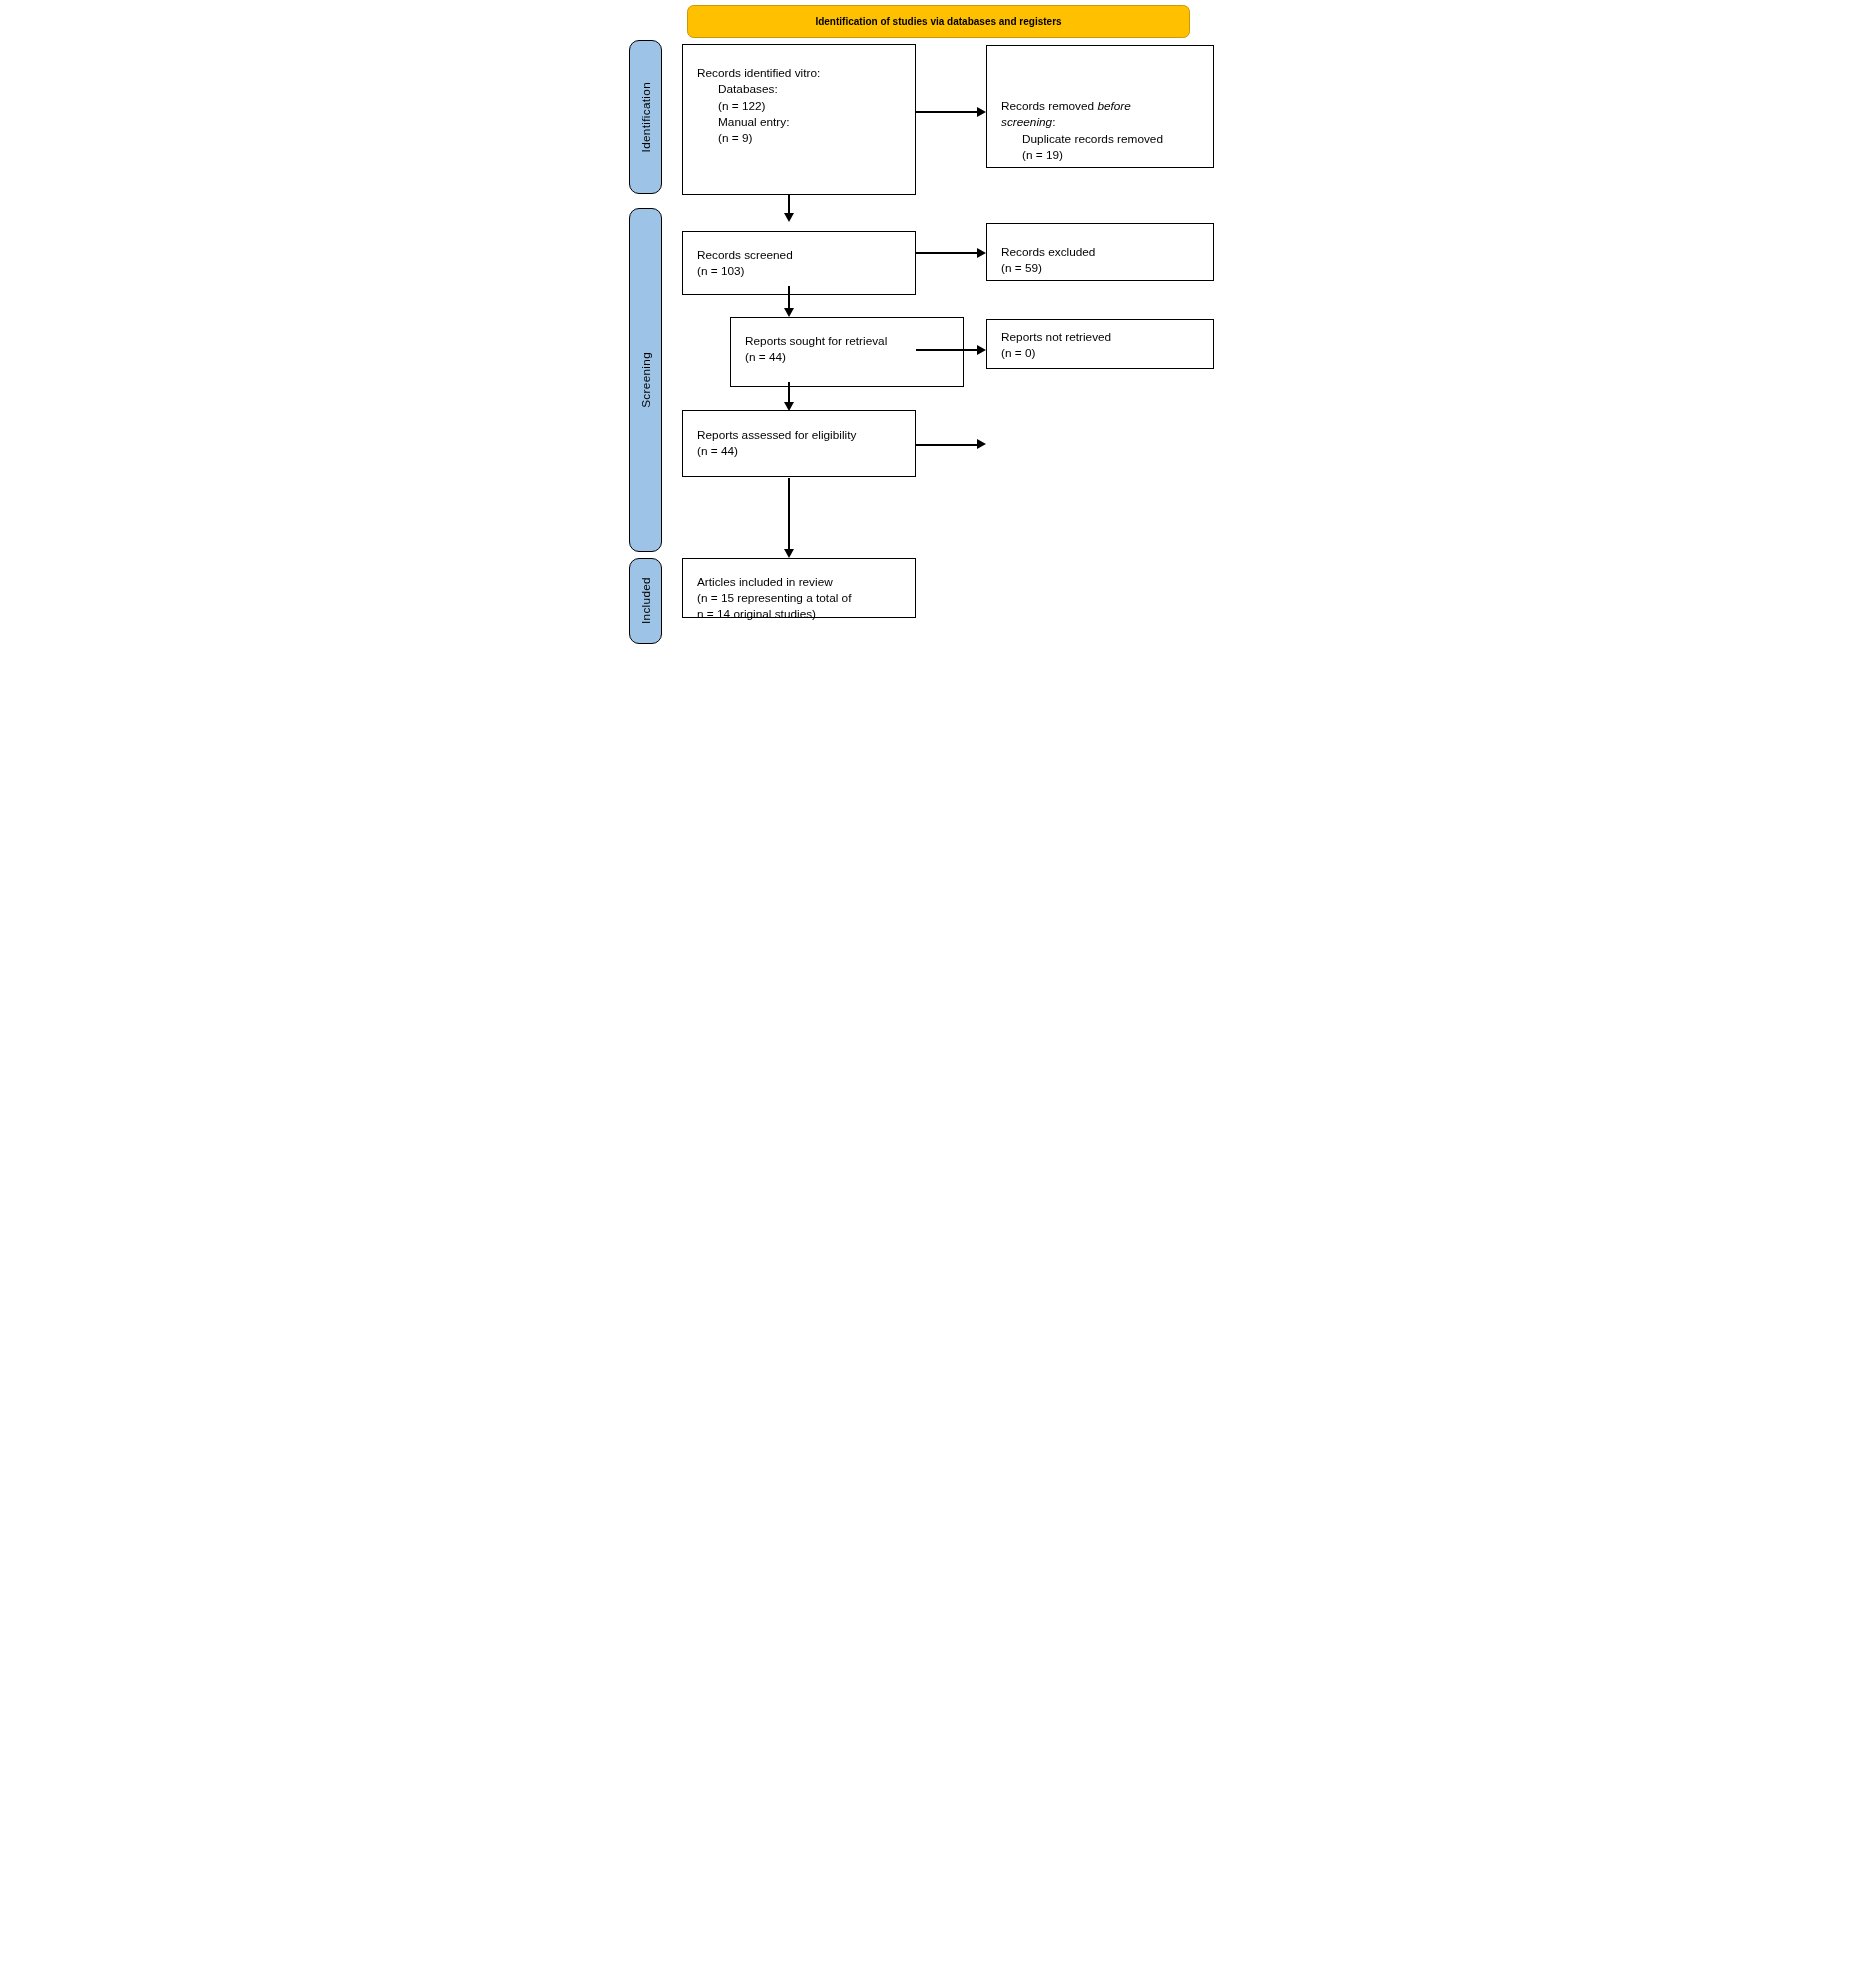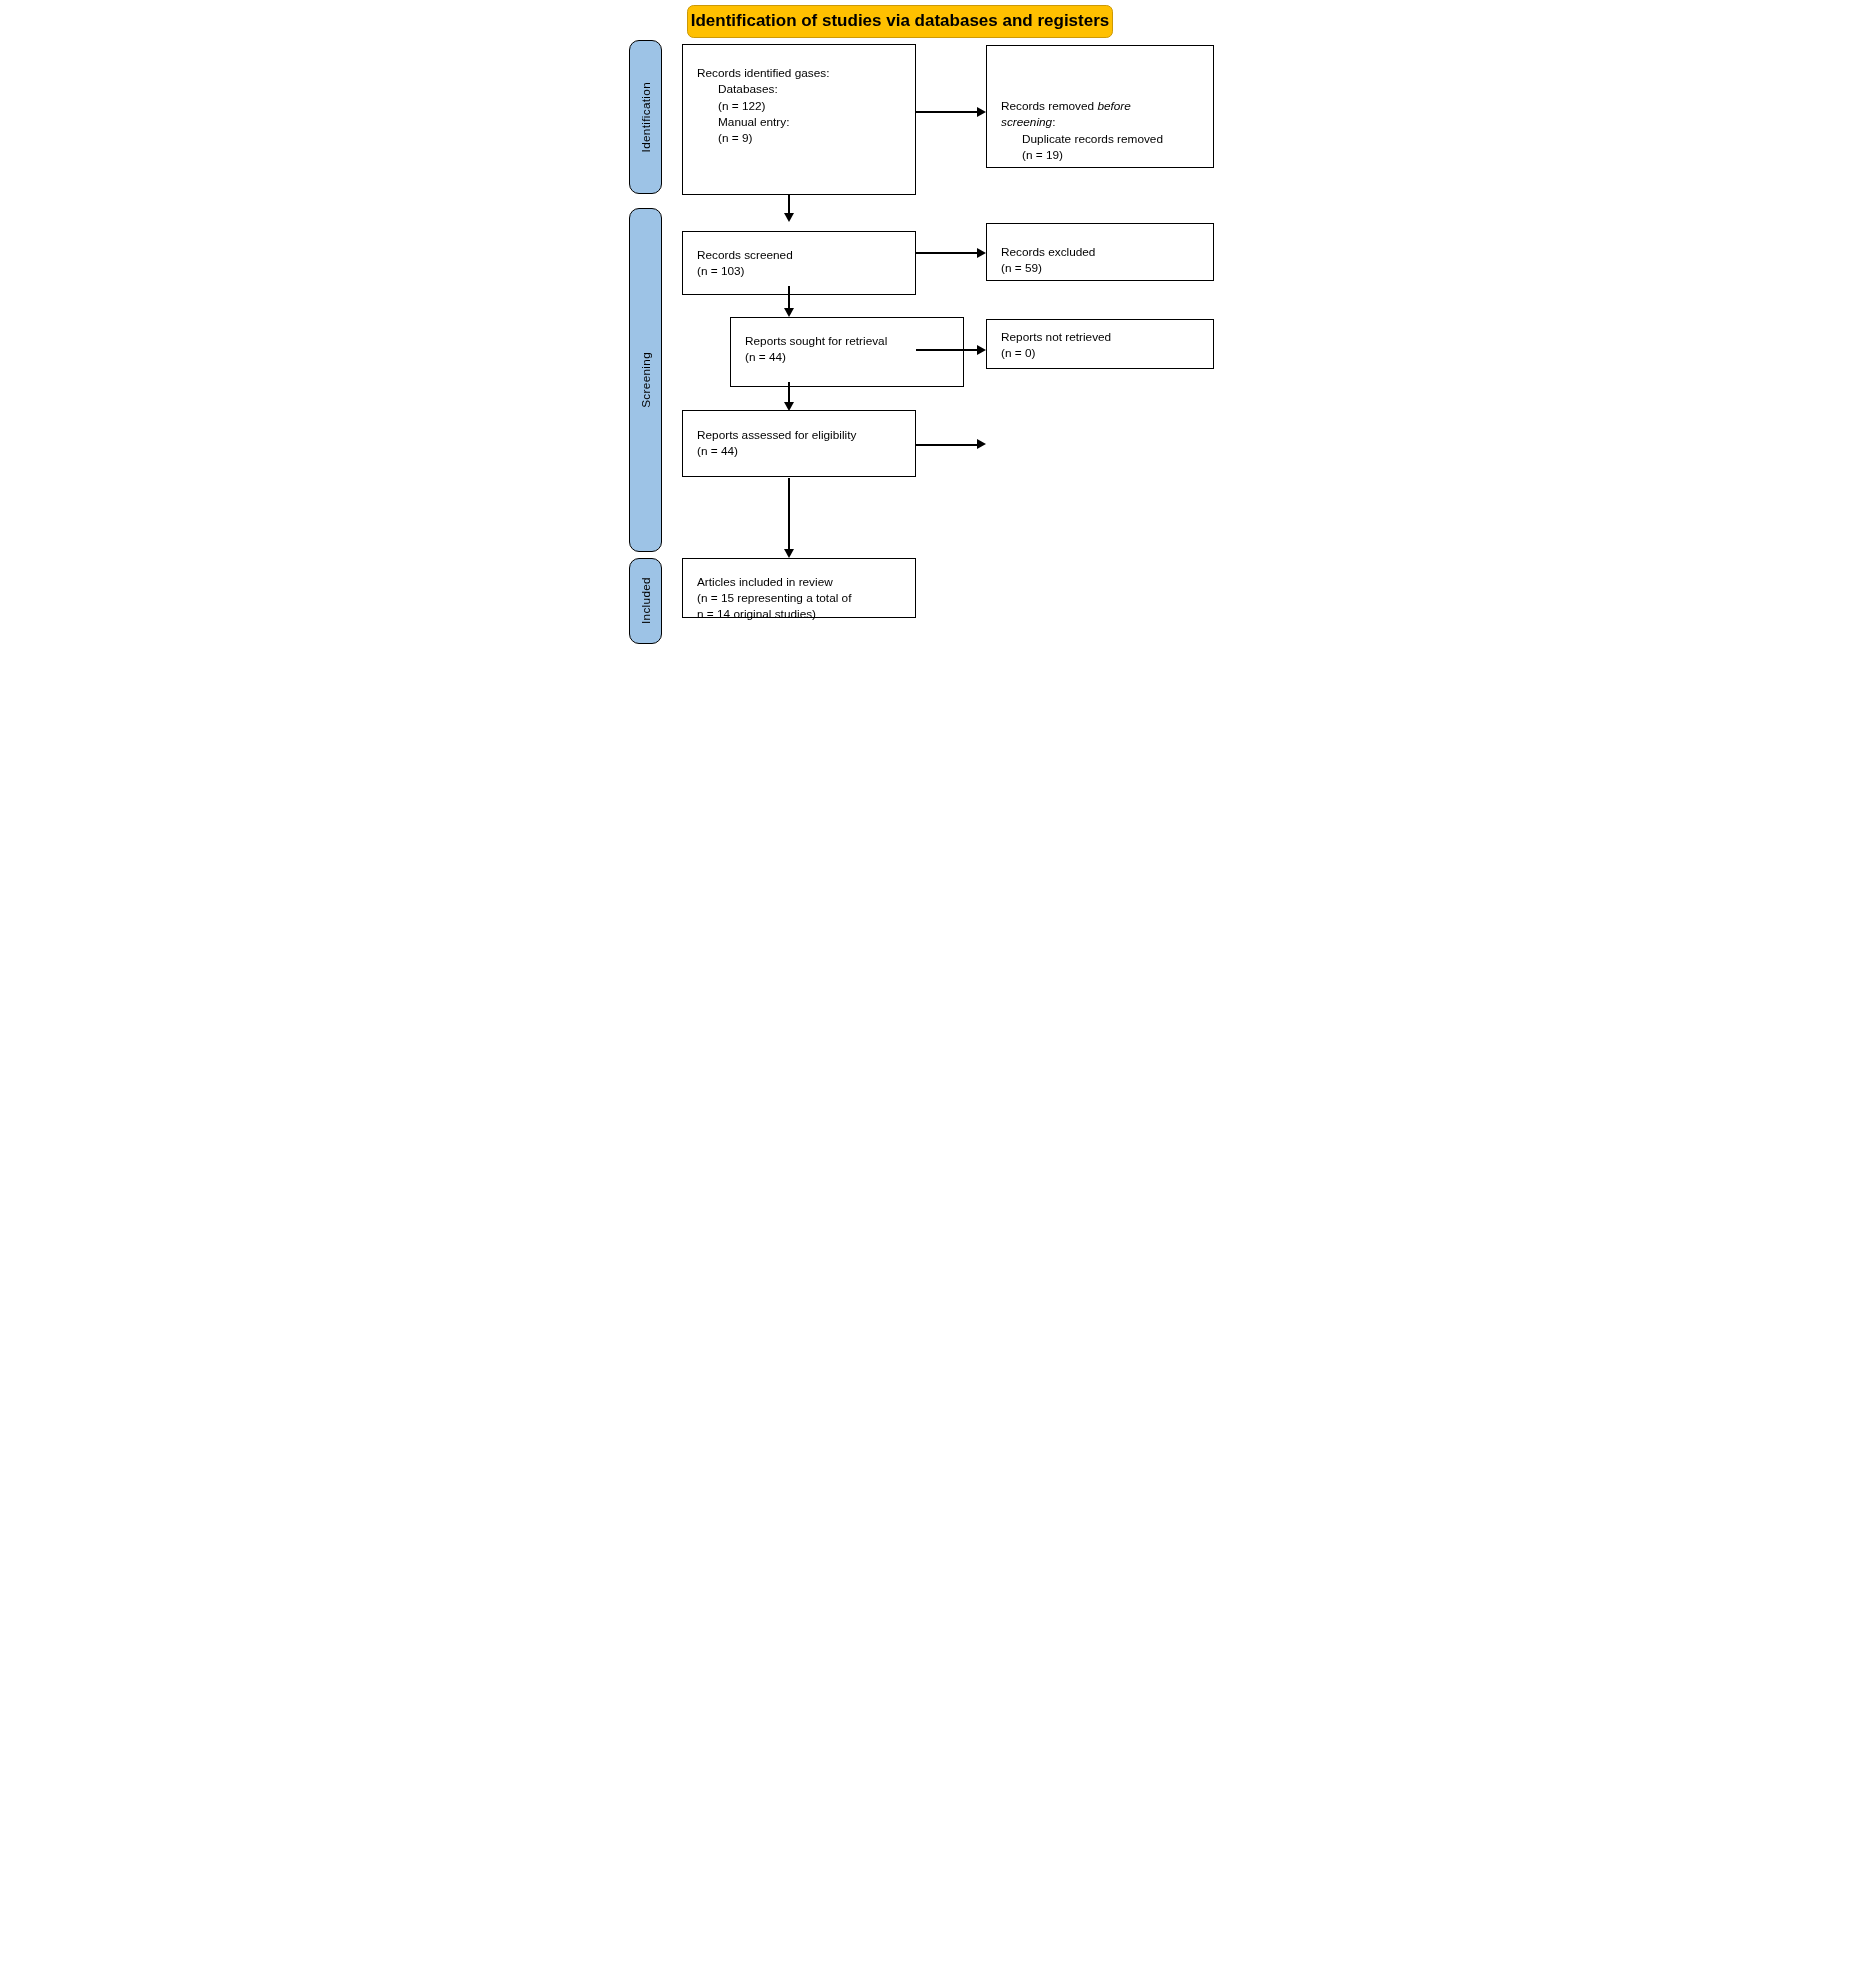--- a/index.html
+++ b/index.html
@@ -11,26 +11,26 @@
   body{font-family:"Liberation Sans","DejaVu Sans",sans-serif;color:#000;}
   .canvas{
     position:relative;
     width:624px;height:658px;
     margin:0 auto;
     background:#fff;
     overflow:hidden;
   }
   
   .banner{
-    position:absolute;left:64px;top:4.5px;width:426px;height:33px;
+    position:absolute;left:64px;top:4.5px;width:503px;height:33px;
     background:var(--header-bg);
     border:1.7px solid var(--header-border);
     border-radius:6.7px;
     display:flex;align-items:center;justify-content:center;
-    font-weight:bold;font-size:17px;
+    font-weight:bold;font-size:10px;
     box-sizing:border-box;
   }
   
   .stage{
     position:absolute;left:6.2px;width:33px;
     background:var(--sidebar-bg);
     border:1.7px solid #000;border-radius:10px;
     box-sizing:border-box;
     display:flex;align-items:center;justify-content:center;
   }
@@ -104,21 +104,21 @@
     <span>Identification</span>
   </div>
   <div class="stage stage-screening">
     <span>Screening</span>
   </div>
   <div class="stage stage-included">
     <span>Included</span>
   </div>
 
   <div class="fbox col-left b-identified">
-    <div>Records identified gases:</div>
+    <div>Records identified vitro:</div>
     <div class="indent">Databases:</div>
     <div class="indent">(n = 122)</div>
     <div class="indent">Manual entry:</div>
     <div class="indent">(n = 9)</div>
   </div>
 
   <div class="fbox col-right b-removed">
     <div class="rm-heading"><span>Records removed </span><span class="italic">before screening</span><span>:</span></div>
     <div class="indent">Duplicate records removed</div>
     <div class="indent">(n = 19)</div>

